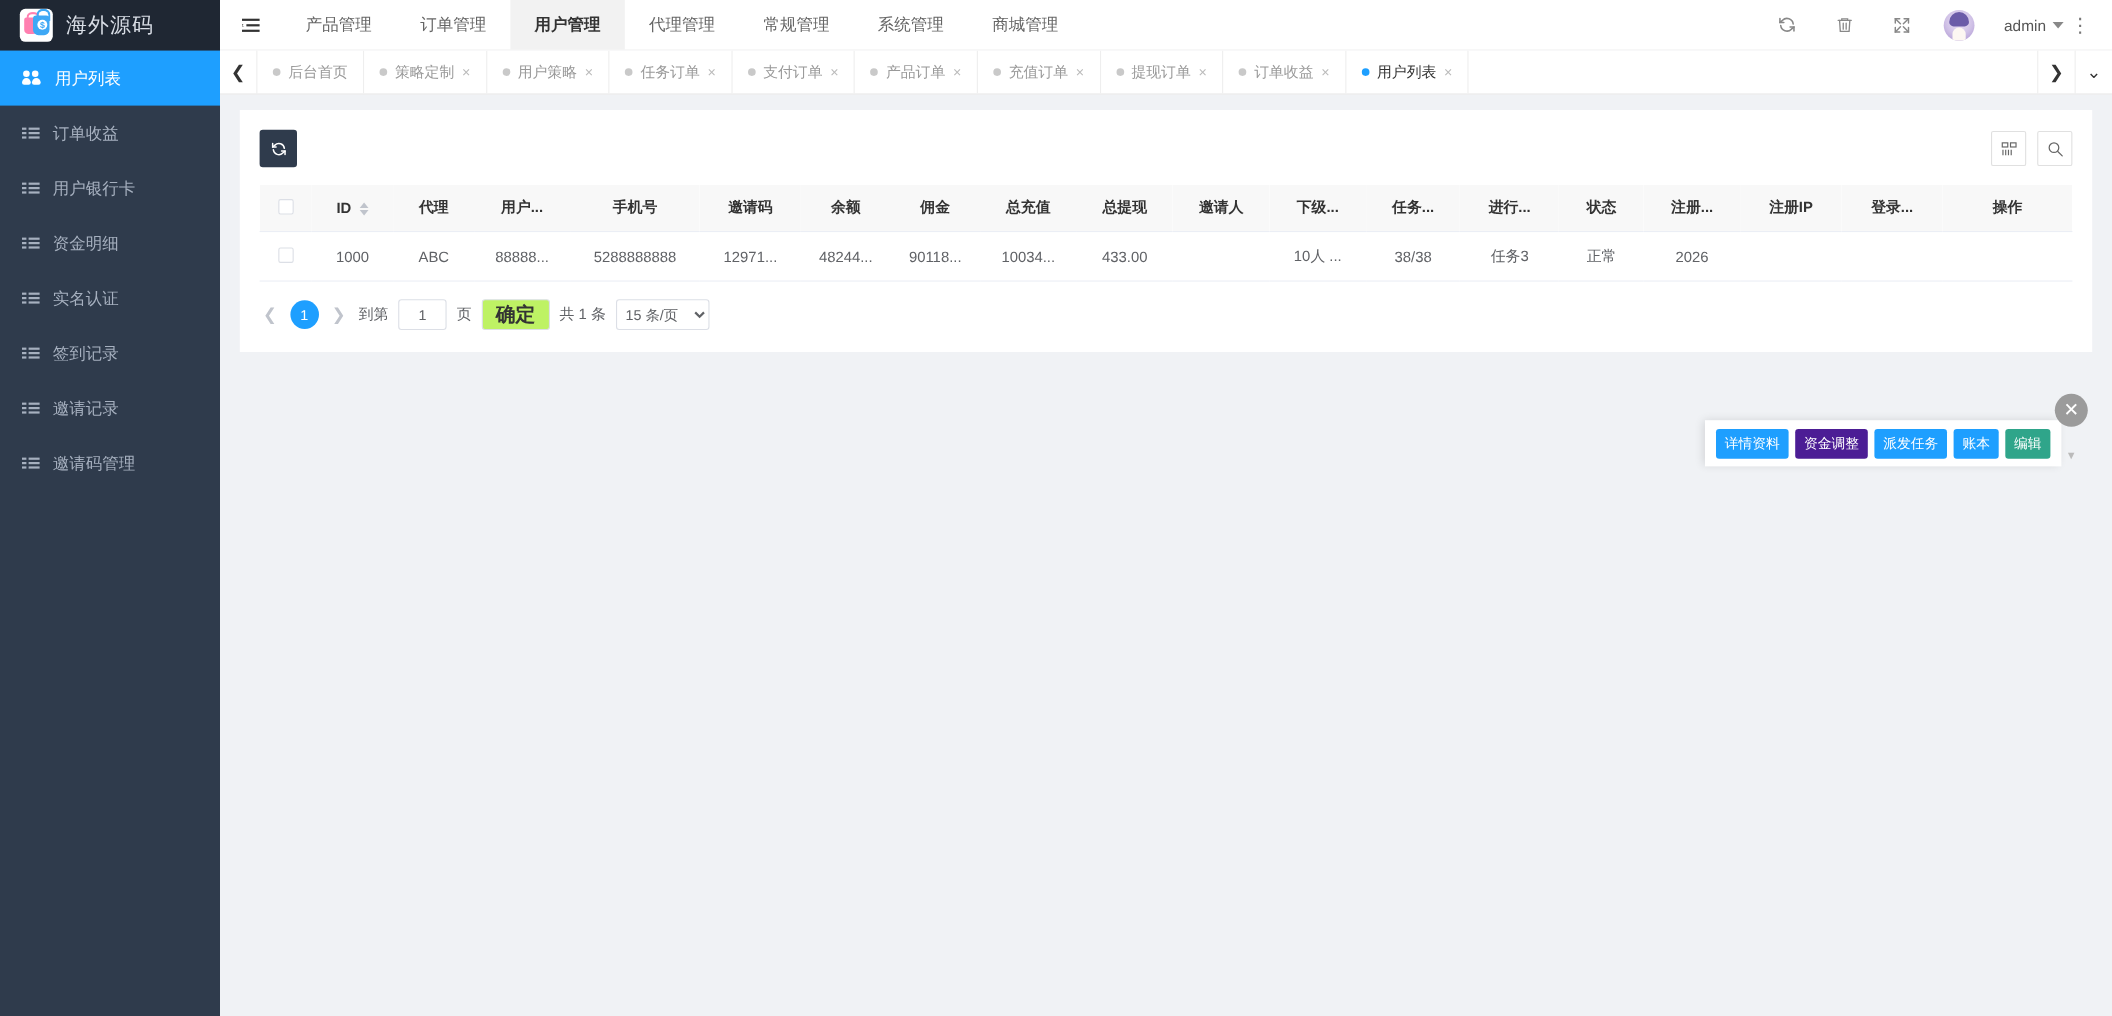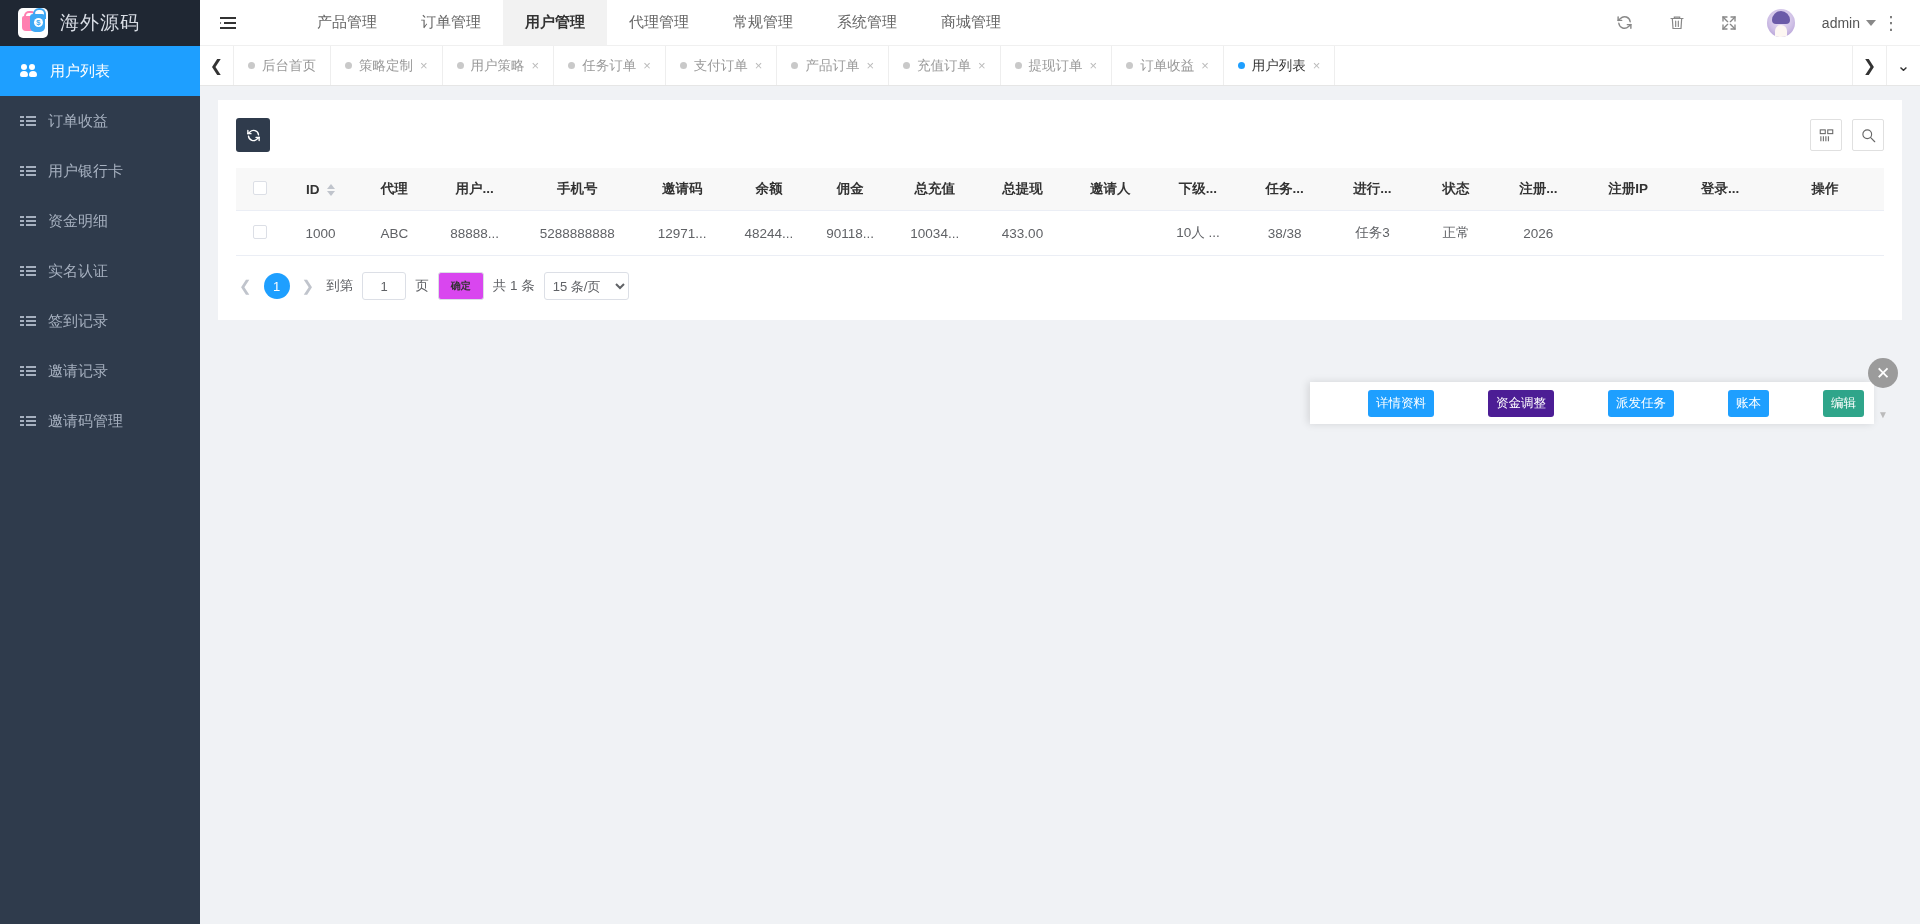--- a/index.html
+++ b/index.html
@@ -100,21 +100,20 @@
     box-shadow: 9px 0 0 currentColor;
   }
 
   
   .main { flex: 1 1 auto; display: flex; flex-direction: column; min-width:0;}
 
   .topbar {
     height: 46px; flex: 0 0 46px; background: #fff;
     display: flex; align-items: stretch;
     border-bottom: 1px solid #f0f0f0;
-    gap: 39px;
   }
   .hamburger {
     width: 56px; display: flex; align-items: center; justify-content: center;
     cursor: pointer;
   }
   .ham-glyph { position: relative; width: 16px; height: 12px; display:block; color:#333; }
   .ham-glyph::before{
     content:""; position:absolute; left:0; top:0;
     width:16px; height:2px; background:currentColor;
     box-shadow: 0 5px 0 currentColor, 0 10px 0 currentColor;
@@ -240,21 +239,20 @@
   .action-panel {
     position:absolute; right: 46px; top: 296px;
     background:#fff; box-shadow: -2px 0 8px rgba(0,0,0,.12);
     display:flex; align-items:center; gap:6px;
     padding: 6px 10px; height:42px; z-index: 20;
   }
   .abtn {
     border:none; border-radius:3px; color:#fff; font-size:12.5px;
     padding: 5px 8px; cursor:pointer; white-space:nowrap;
     font-family: "Liberation Sans", sans-serif;
-    margin-left: 48px;
   }
   .abtn.blue { background:#1E9FFF; }
   .abtn.red  { background:#4c1d95; }
   .abtn.green{ background:#2FA58A; }
 
   .scroll-thumb {
     position:absolute; right:30px; top:300px; width:14px; height:34px;
     display:flex; align-items:flex-end; justify-content:center;
     color:#bbb; font-size:10px; z-index:21;
   }
@@ -272,22 +270,22 @@
   .pg-num {
     width:26px;height:26px;border-radius:50%;background:#1E9FFF;color:#fff;
     display:flex;align-items:center;justify-content:center;font-size:13px;cursor:pointer;
   }
   .pg-input {
     width:44px;height:28px;border:1px solid #dcdfe6;border-radius:3px;
     text-align:center;font-size:13px;color:#606266;
     font-family:"Liberation Sans",sans-serif;
   }
   .pg-confirm {
-    height:28px;border:1px solid #dcdfe6;background:#d946ef;border-radius:3px;
-    padding:0 12px;font-size:10px;color:#333;cursor:pointer;font-weight:600;
+    height:28px;border:1px solid #dcdfe6;background:#bef264;border-radius:3px;
+    padding:0 12px;font-size:18px;color:#333;cursor:pointer;font-weight:600;
     font-family:"Liberation Sans",sans-serif;
   }
   .pg-select {
     height:28px;border:1px solid #dcdfe6;border-radius:3px;background:#fff;
     font-size:13px;color:#606266;padding:0 4px;cursor:pointer;
     font-family:"Liberation Sans",sans-serif;
   }
   .content-wrap { position:relative; }
 </style>
 </head>

